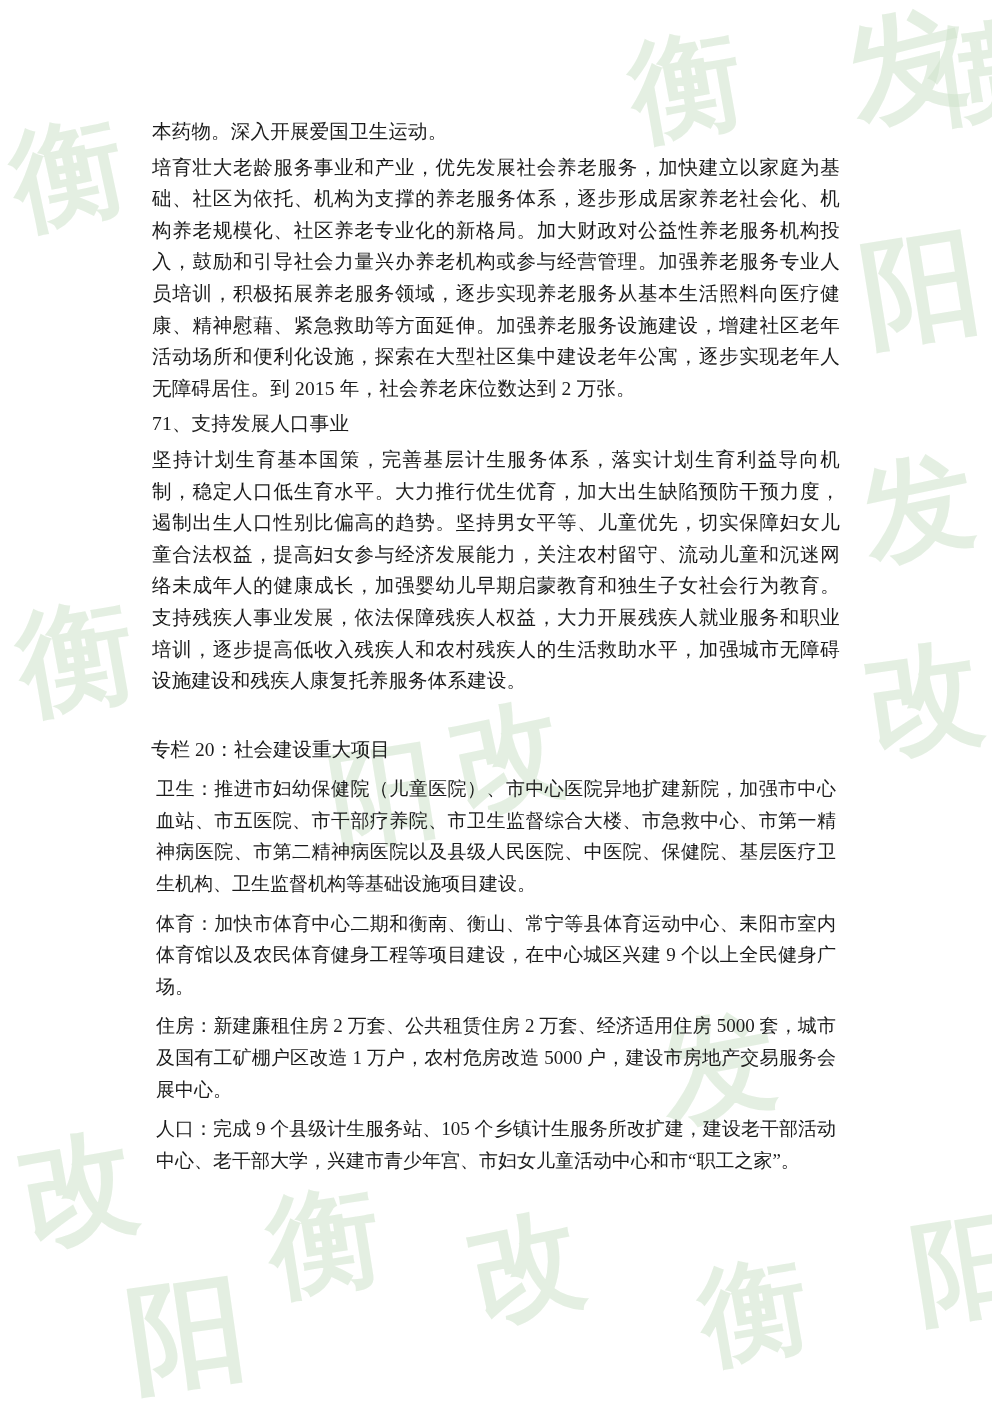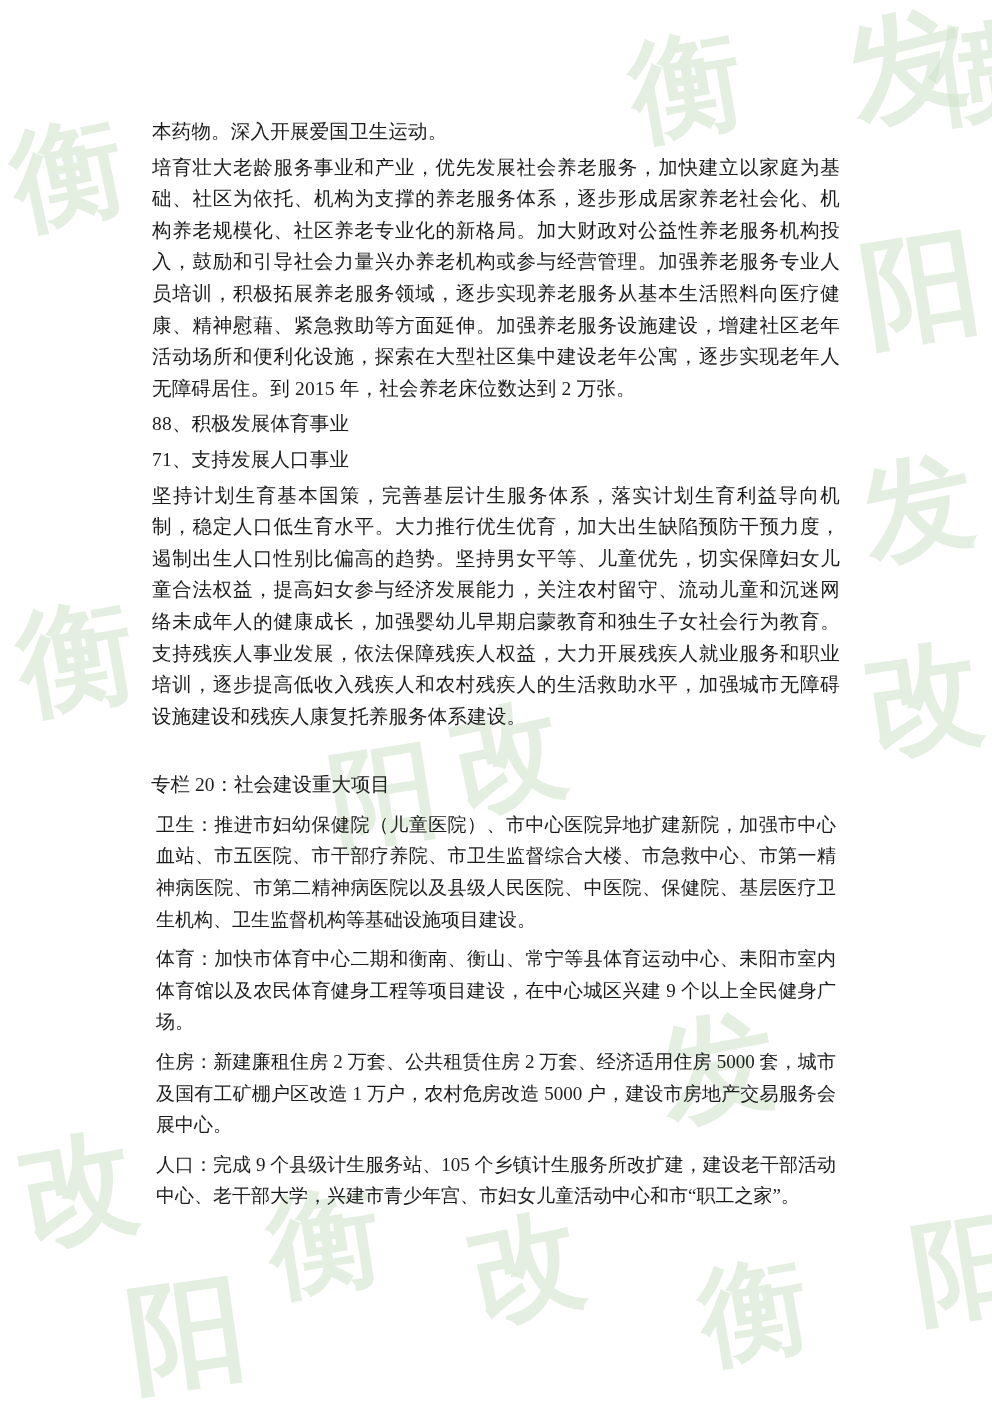--- a/index.html
+++ b/index.html
@@ -87,21 +87,20 @@
     <span class="wm" style="left: 470px; top: 1210px; font-size: 112px; transform: rotate(-12deg);">改</span>
     <span class="wm" style="left: 128px; top: 1276px; font-size: 118px; transform: rotate(-8deg);">阳</span>
     <span class="wm" style="left: 700px; top: 1258px; font-size: 108px; transform: rotate(-10deg);">衡</span>
     <span class="wm" style="left: 912px; top: 1212px; font-size: 112px; transform: rotate(-9deg);">阳</span>
   </div>
 
 <div id="page">
 
   <p class="para indent0">本药物。深入开展爱国卫生运动。</p>
   <p class="para indent0">培育壮大老龄服务事业和产业，优先发展社会养老服务，加快建立以家庭为基础、社区为依托、机构为支撑的养老服务体系，逐步形成居家养老社会化、机构养老规模化、社区养老专业化的新格局。加大财政对公益性养老服务机构投入，鼓励和引导社会力量兴办养老机构或参与经营管理。加强养老服务专业人员培训，积极拓展养老服务领域，逐步实现养老服务从基本生活照料向医疗健康、精神慰藉、紧急救助等方面延伸。加强养老服务设施建设，增建社区老年活动场所和便利化设施，探索在大型社区集中建设老年公寓，逐步实现老年人无障碍居住。到 2015 年，社会养老床位数达到 2 万张。</p>
-  <p class="para indent0">88、积极发展体育事业</p>
   <p class="para indent0">71、支持发展人口事业</p>
   <p class="para indent0">坚持计划生育基本国策，完善基层计生服务体系，落实计划生育利益导向机制，稳定人口低生育水平。大力推行优生优育，加大出生缺陷预防干预力度，遏制出生人口性别比偏高的趋势。坚持男女平等、儿童优先，切实保障妇女儿童合法权益，提高妇女参与经济发展能力，关注农村留守、流动儿童和沉迷网络未成年人的健康成长，加强婴幼儿早期启蒙教育和独生子女社会行为教育。支持残疾人事业发展，依法保障残疾人权益，大力开展残疾人就业服务和职业培训，逐步提高低收入残疾人和农村残疾人的生活救助水平，加强城市无障碍设施建设和残疾人康复托养服务体系建设。</p>
 
   <div class="gap-block"></div>
 
   <div>
     <p class="col-title">专栏 20：社会建设重大项目</p>
     <p class="col-item">卫生：推进市妇幼保健院（儿童医院）、市中心医院异地扩建新院，加强市中心血站、市五医院、市干部疗养院、市卫生监督综合大楼、市急救中心、市第一精神病医院、市第二精神病医院以及县级人民医院、中医院、保健院、基层医疗卫生机构、卫生监督机构等基础设施项目建设。</p>
     <p class="col-item">体育：加快市体育中心二期和衡南、衡山、常宁等县体育运动中心、耒阳市室内体育馆以及农民体育健身工程等项目建设，在中心城区兴建 9 个以上全民健身广场。</p>
     <p class="col-item">住房：新建廉租住房 2 万套、公共租赁住房 2 万套、经济适用住房 5000 套，城市及国有工矿棚户区改造 1 万户，农村危房改造 5000 户，建设市房地产交易服务会展中心。</p>

